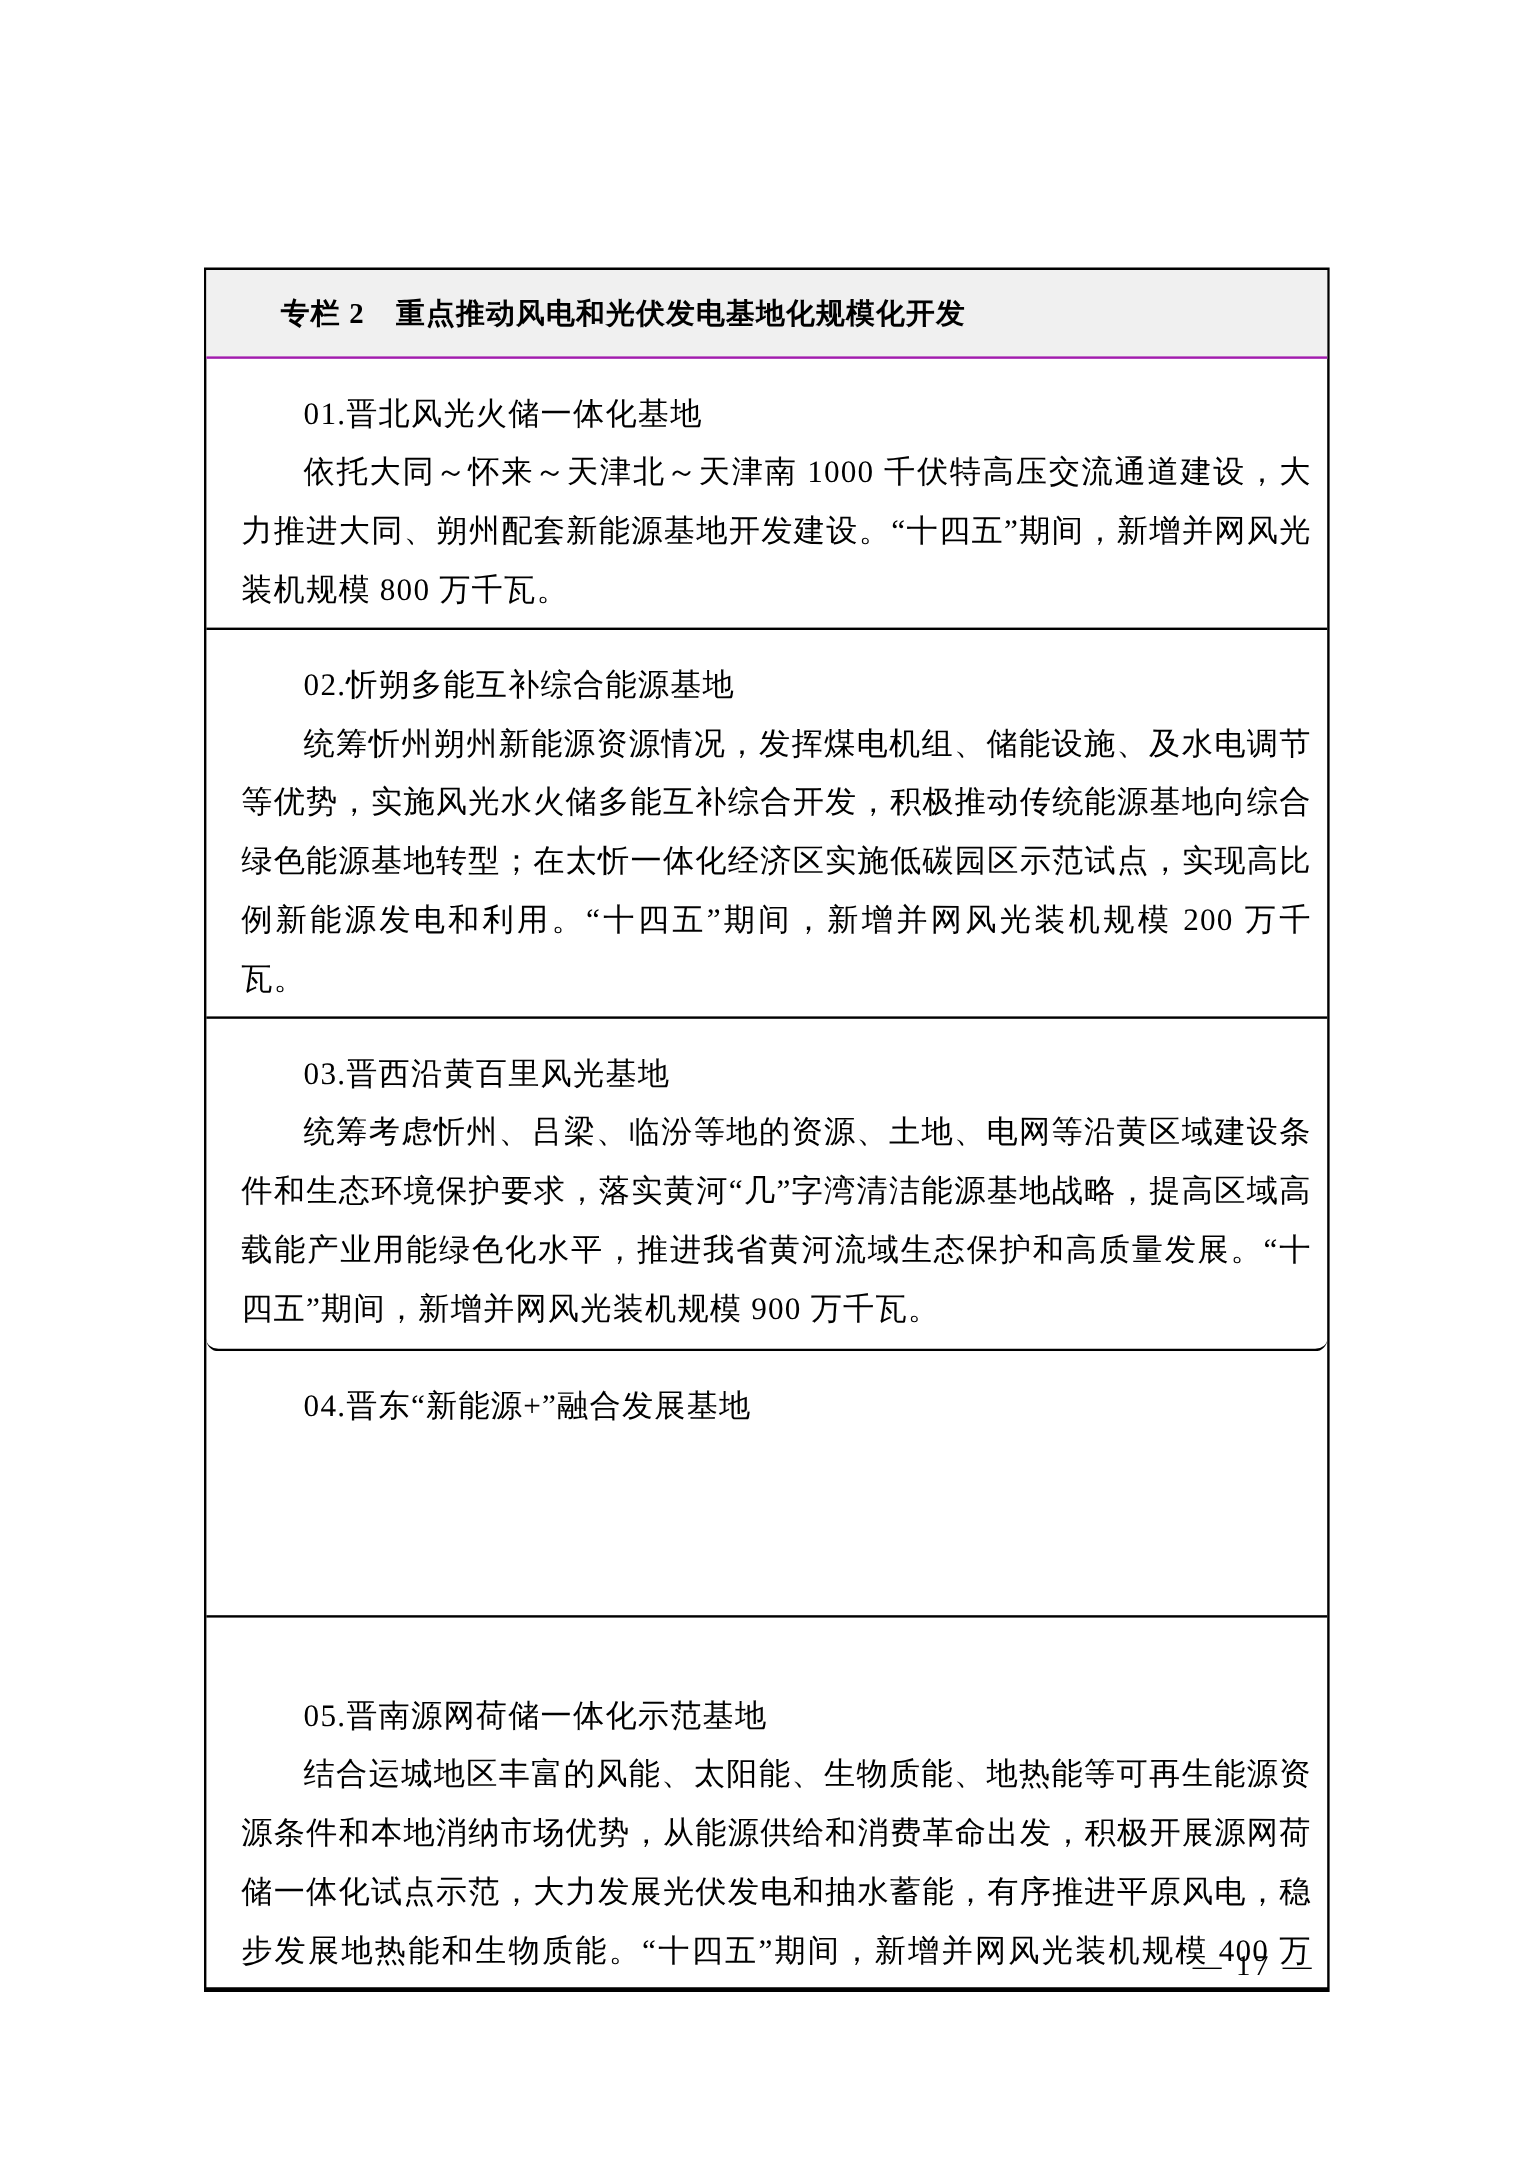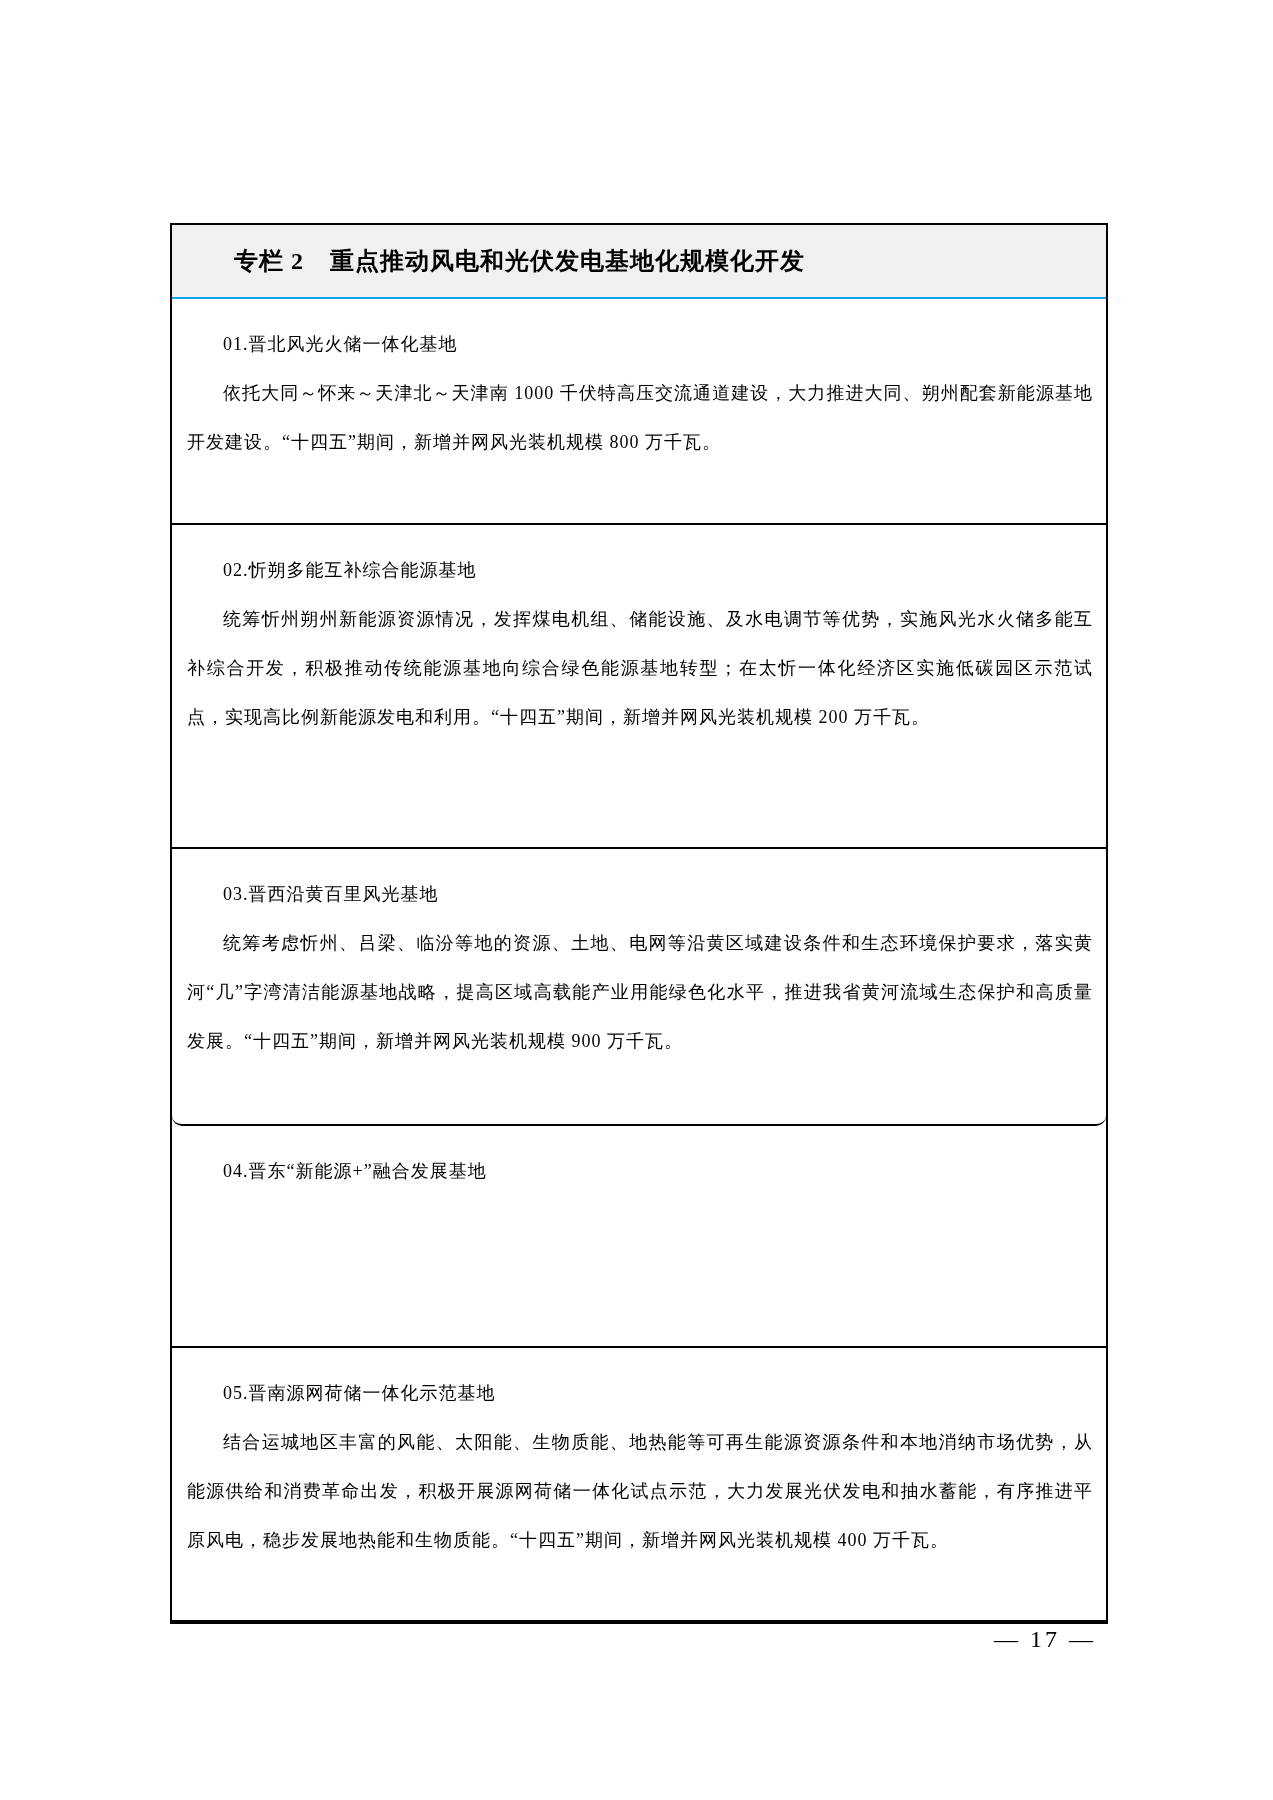--- a/index.html
+++ b/index.html
@@ -23,54 +23,54 @@
     width: 938px;
     box-sizing: border-box;
     border: 2px solid #000000;
     border-bottom-width: 4px;
     background: #ffffff;
   }
   .panel-header {
     box-sizing: border-box;
     height: 74px;
     background: #f0f0f0;
-    border-bottom: 2px solid #0ea5e9;
+    border-bottom: 2px solid #a21caf;
     display: flex;
     align-items: center;
     padding-left: 62px;
     font-size: 24px;
     font-weight: bold;
     letter-spacing: 1px;
     white-space: nowrap;
   }
   .panel-header .hdr-title {
     margin-left: 26px;
   }
   .sec {
     box-sizing: border-box;
     border-bottom: 2px solid #000000;
-    padding: 21px 13px 0 15px;
+    padding: 21px 13px 0 29px;
     overflow: hidden;
-    font-size: 18px;
+    font-size: 26px;
     line-height: 49px;
     letter-spacing: 1px;
   }
   .sec p {
     margin: 0;
     text-indent: 2em;
     text-align: justify;
   }
   .sec p.sec-heading {
     text-align: left;
   }
   .sec-1 { height: 226px; }
   .sec-2 { height: 324px; }
   .sec-3 { height: 277px; border-radius: 10px; }
   .sec-4 { height: 222px; }
-  .sec-5 { height: 272px; border-bottom: none; }
+  .sec-5 { height: 272px; border-bottom: none; margin-top: 36px; }
   .page-number {
     position: absolute;
     left: 975px;
     top: 1626px;
     width: 140px;
     font-size: 24px;
     letter-spacing: 3px;
     text-align: center;
     white-space: nowrap;
   }

